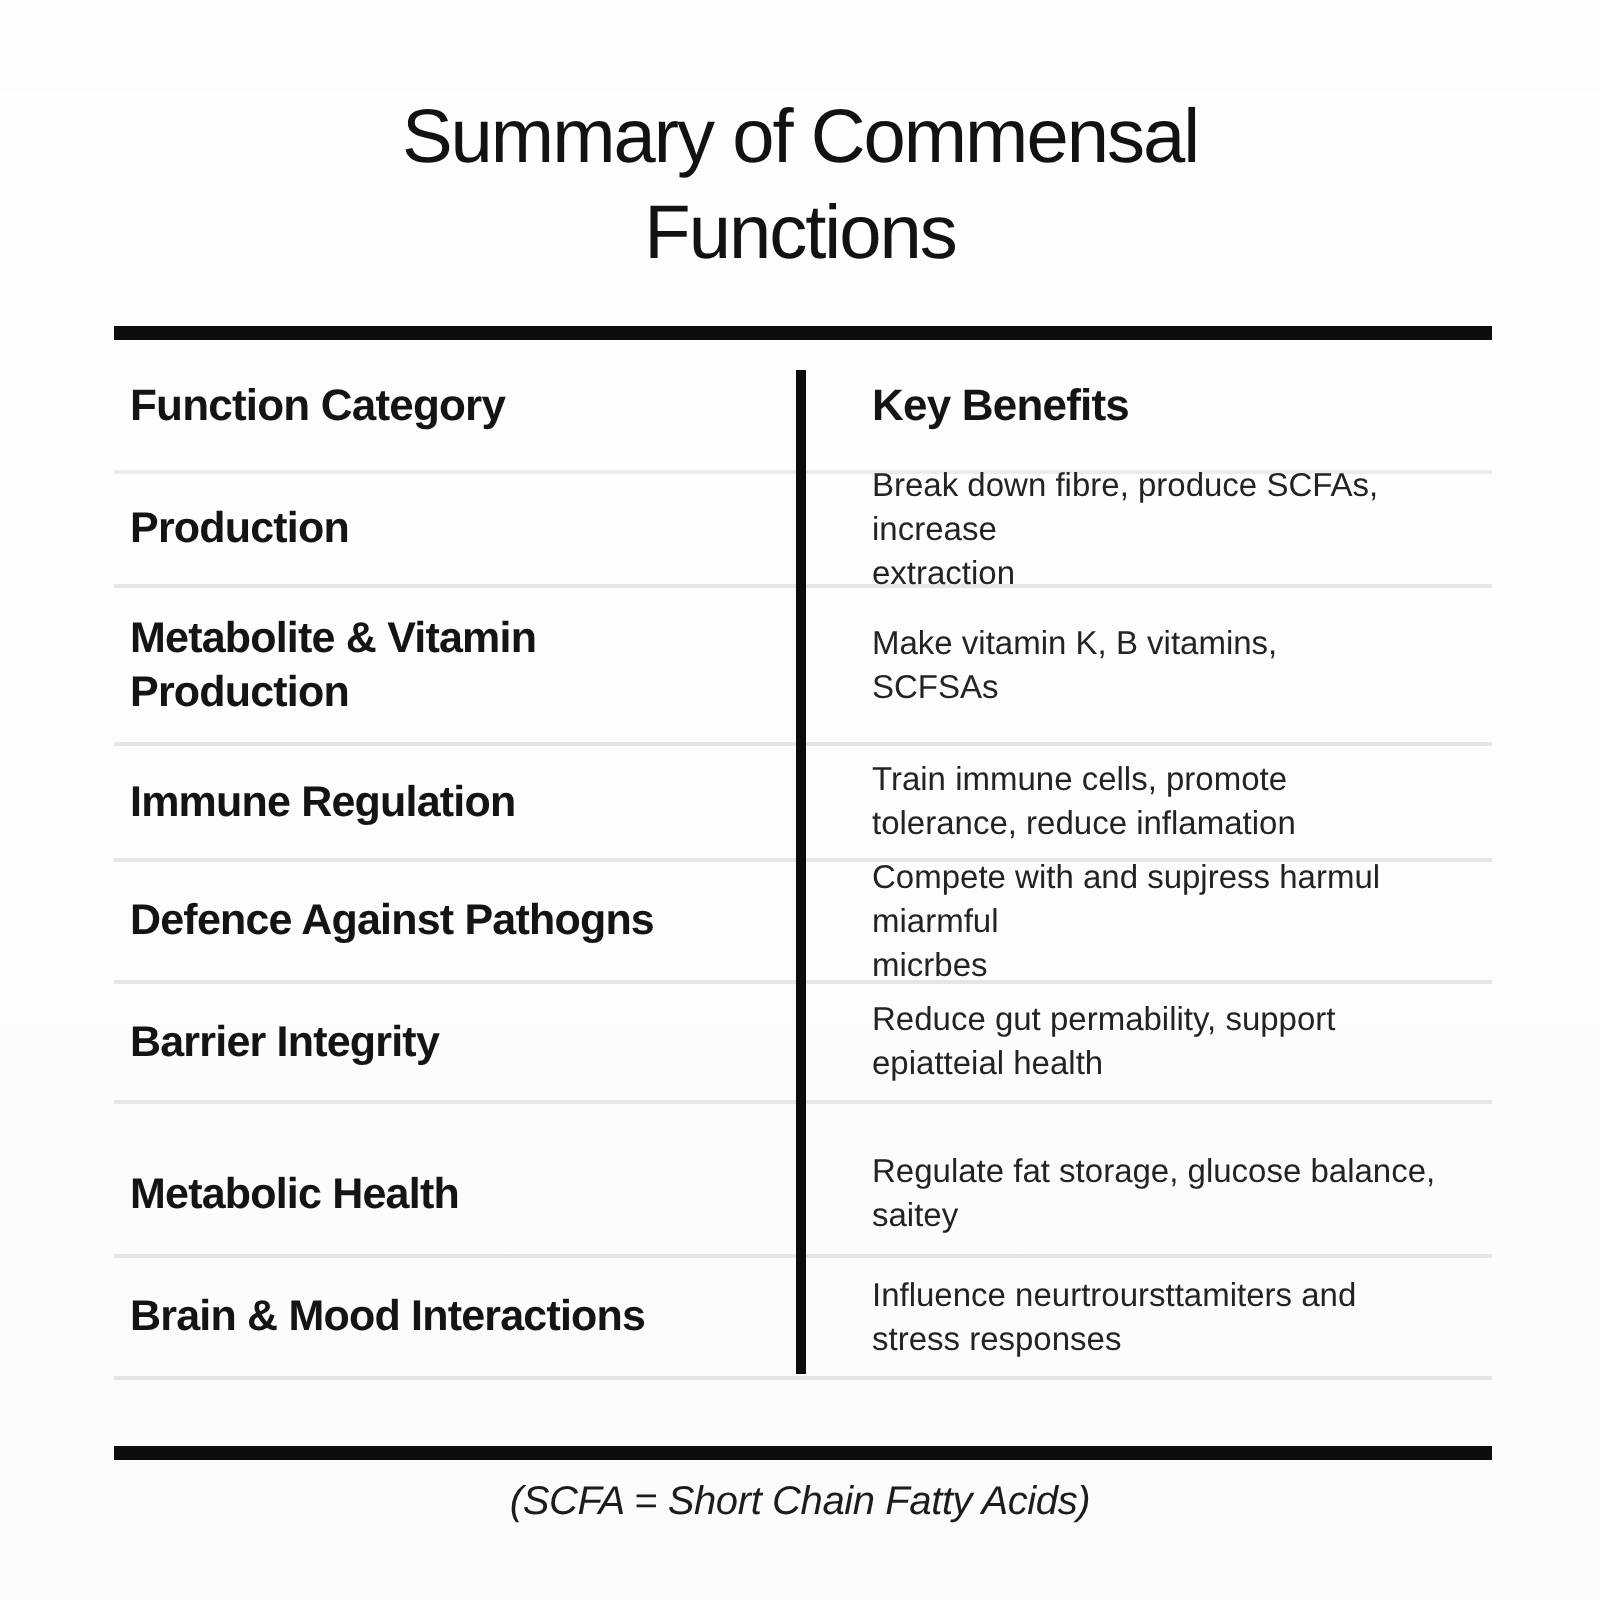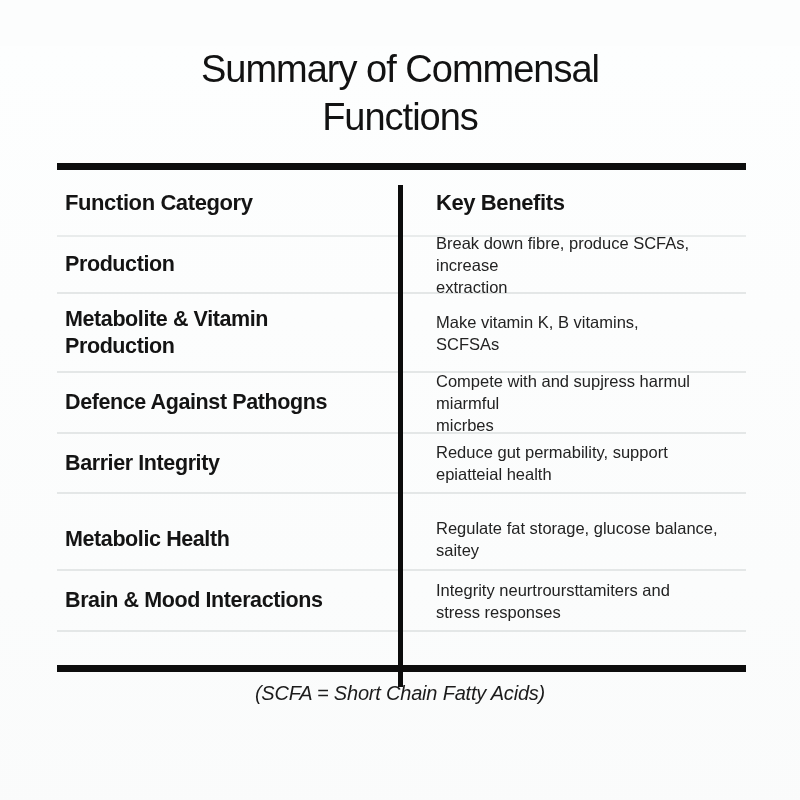--- a/index.html
+++ b/index.html
@@ -113,20 +113,25 @@
 extraction</div>
     </div>
 
     <div class="row r2">
       <div class="cell-left cat">Metabolite &amp; Vitamin
 Production</div>
       <div class="cell-right ben">Make vitamin K, B vitamins,
 SCFSAs</div>
     </div>
 
+    <div class="row r3">
+      <div class="cell-left cat">Immune Regulation</div>
+      <div class="cell-right ben">Train immune cells, promote
+tolerance, reduce inflamation</div>
+    </div>
 
     <div class="row r4">
       <div class="cell-left cat">Defence Against Pathogns</div>
       <div class="cell-right ben">Compete with and supjress harmul miarmful
 micrbes</div>
     </div>
 
     <div class="row r5">
       <div class="cell-left cat">Barrier Integrity</div>
       <div class="cell-right ben">Reduce gut permability, support
@@ -134,21 +139,21 @@
     </div>
 
     <div class="row r6">
       <div class="cell-left cat">Metabolic Health</div>
       <div class="cell-right ben">Regulate fat storage, glucose balance,
 saitey</div>
     </div>
 
     <div class="row r7">
       <div class="cell-left cat">Brain &amp; Mood Interactions</div>
-      <div class="cell-right ben">Integrity neurtroursttamiters and
+      <div class="cell-right ben">Influence neurtroursttamiters and
 stress responses</div>
     </div>
 
     <div class="spacer"></div>
     <div class="rule"></div>
 
     <div class="v-divider"></div>
   </div>
 
   <div class="footnote">(SCFA = Short Chain Fatty Acids)</div>

